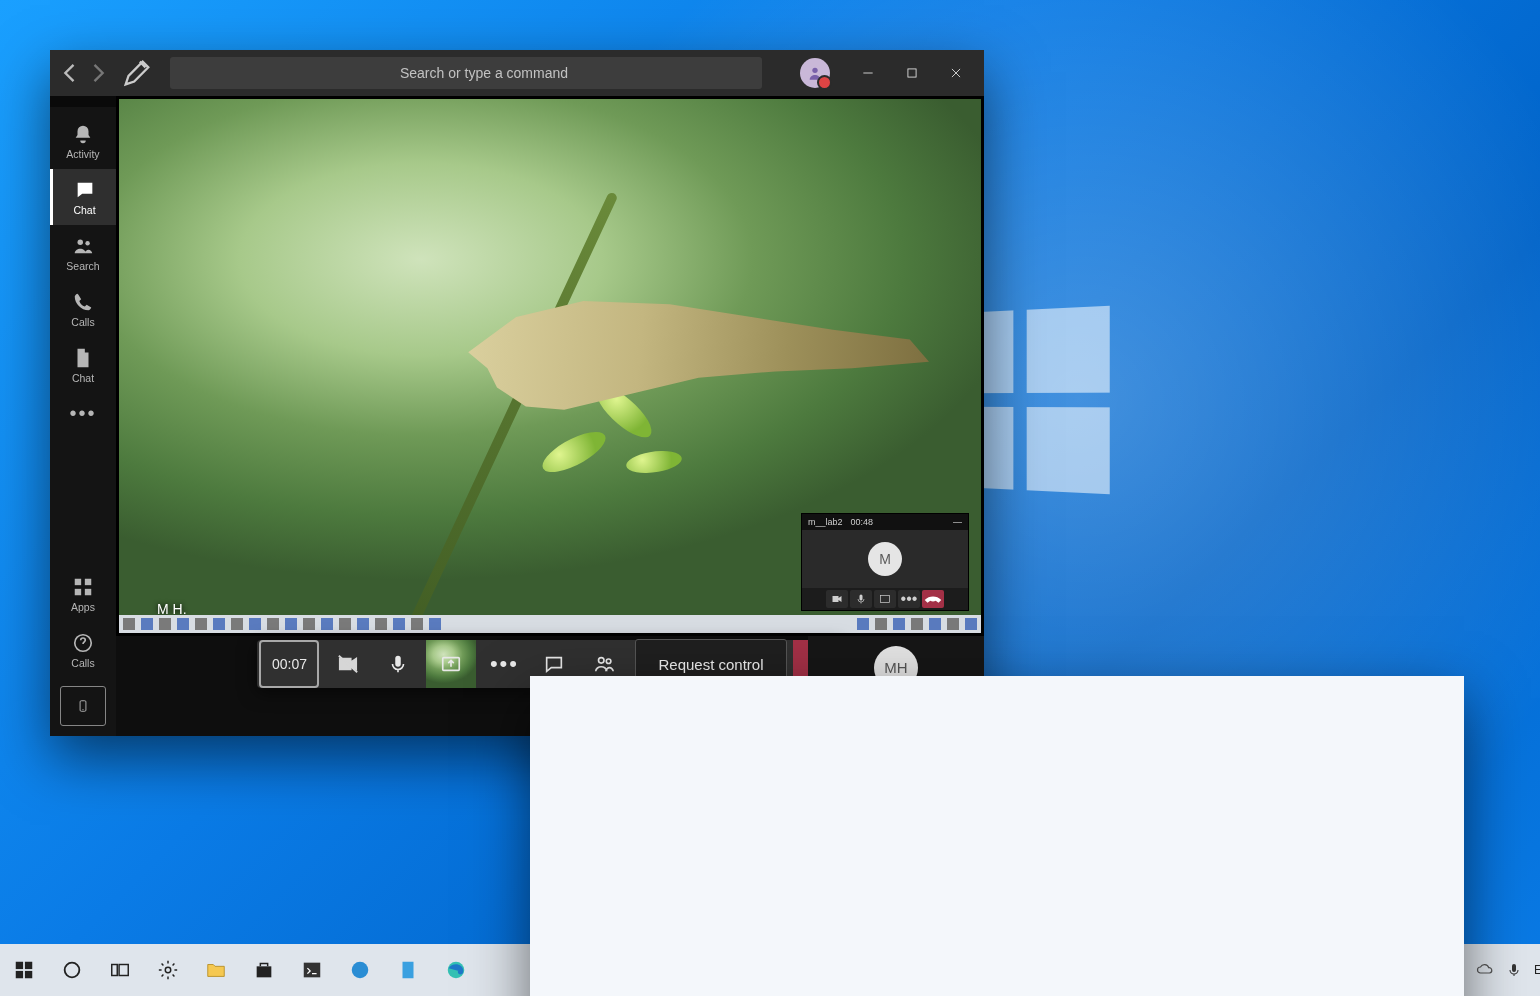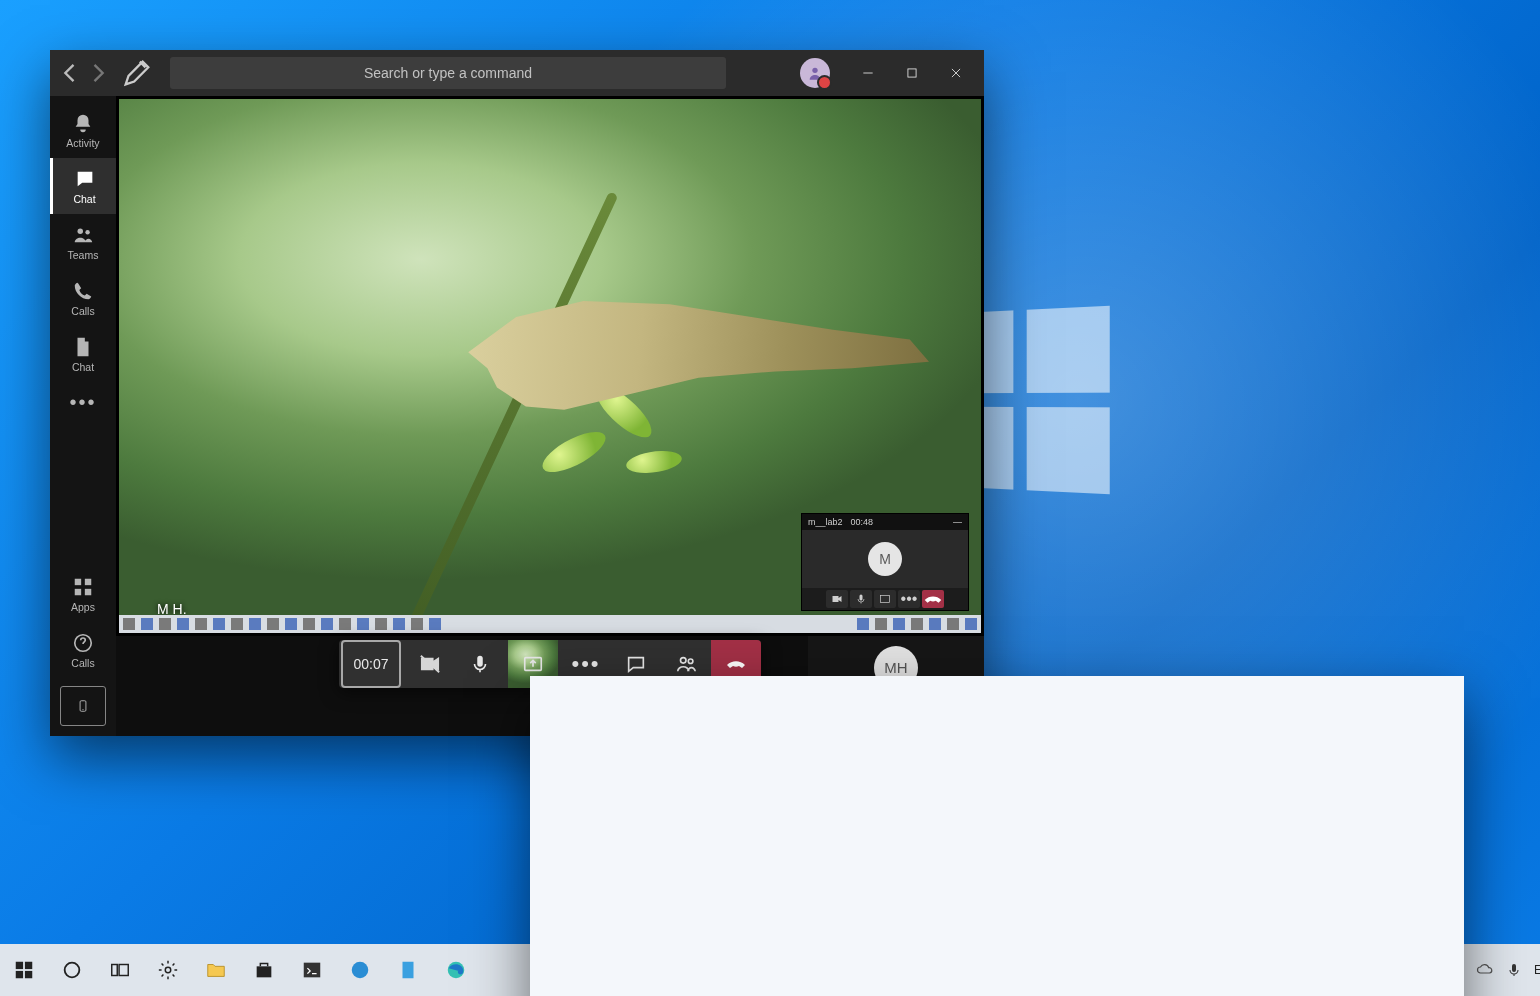--- a/index.html
+++ b/index.html
@@ -17,29 +17,29 @@
 .tb-btn svg,.tb-btn .glyph{width:22px;height:22px;}
 .tb-btn.teams{border-bottom:3px solid #2f7bd8;background:#f4f7fb;position:relative;}
 .taskbar .right>div{padding:0 6px;height:52px;display:flex;align-items:center;justify-content:center;}
 .lang{font-size:12px;}
 
 
 .teams{position:absolute;left:50px;top:50px;width:934px;height:686px;background:#0a0a0a;box-shadow:0 22px 55px rgba(0,0,0,.55);display:flex;flex-direction:column;}
 .titlebar{height:46px;background:#2b2b2b;display:flex;align-items:center;padding:0 6px;flex:none;}
 .nav-arrow{width:28px;height:28px;display:flex;align-items:center;justify-content:center;color:#bbb;}
 .compose{width:34px;height:34px;margin:0 8px;display:flex;align-items:center;justify-content:center;color:#ccc;}
-.search{flex:none;width:556px;height:32px;margin-left:8px;background:#3d3d3d;border-radius:3px;display:flex;align-items:center;justify-content:center;color:#c2c2c2;font-size:14px;}
+.search{flex:none;width:556px;height:32px;margin-left:8px;background:#3d3d3d;border-radius:3px;display:flex;align-items:center;justify-content:center;color:#c2c2c2;font-size:14px;padding-left:36px;}
 .tspacer{flex:1;}
 .avatar{width:30px;height:30px;border-radius:50%;background:#c9b8d8;position:relative;margin-right:16px;display:flex;align-items:center;justify-content:center;}
 .avatar svg{width:16px;height:16px;fill:#7961aa;}
 .avatar .presence{position:absolute;right:-2px;bottom:-2px;width:11px;height:11px;border-radius:50%;background:#d44;border:2px solid #2b2b2b;}
 .win-ctrl{width:44px;height:46px;display:flex;align-items:center;justify-content:center;color:#eee;}
 
 .body{flex:1;display:flex;min-height:0;}
-.rail{width:66px;background:#141414;display:flex;flex-direction:column;align-items:center;padding-top:6px;flex:none;}
+.rail{width:66px;background:#141414;display:flex;flex-direction:column;align-items:center;padding-top:6px;flex:none;margin-top:11px;}
 .rail-item{width:66px;height:56px;display:flex;flex-direction:column;align-items:center;justify-content:center;color:#b6b6b6;font-size:10.5px;gap:3px;}
 .rail-item.active{background:#2f2f2f;color:#fff;border-left:3px solid #fff;box-sizing:border-box;}
 .rail-item svg{width:22px;height:22px;fill:currentColor;}
 .rail-spacer{flex:1;}
 .rail-more{width:66px;height:40px;display:flex;align-items:center;justify-content:center;color:#b6b6b6;font-size:20px;letter-spacing:2px;}
 .rail-mobile{width:44px;height:38px;border:1.5px solid #868686;border-radius:3px;margin:8px auto 10px;display:flex;align-items:center;justify-content:center;color:#b6b6b6;}
 
 .stage{flex:1;display:flex;flex-direction:column;background:#000;position:relative;}
 .share{flex:1;margin:3px;background:
   radial-gradient(ellipse 70% 60% at 35% 30%,#cfe3bb 0%,#a7c98a 30%,#6f9a57 55%,#4d7a3e 80%,#3a5d30 100%);
@@ -159,21 +159,21 @@
             <path d="M4 4h16v12H9l-5 4V4z"></path>
           </svg>
         <span>Chat</span>
       </div>
       <div class="rail-item">
         <svg viewBox="0 0 24 24">
             <circle cx="9" cy="8" r="3"></circle>
             <circle cx="17" cy="9" r="2.4"></circle>
             <path d="M3 20c0-3 3-5 6-5s6 2 6 5M14 20c0-2 2-4 4-4s4 2 4 4"></path>
           </svg>
-        <span>Teams</span>
+        <span>Search</span>
       </div>
       <div class="rail-item">
         <svg viewBox="0 0 24 24">
             <path d="M6 3c-1 0-3 2-3 3 0 8 7 15 15 15 1 0 3-2 3-3l-5-3-2 2c-3-1-5-3-6-6l2-2-3-5z"></path>
           </svg>
         <span>Calls</span>
       </div>
       <div class="rail-item">
         <svg viewBox="0 0 24 24">
             <path d="M6 2h8l4 4v16H6zM14 2v4h4"></path>
@@ -308,20 +308,21 @@
                 <path d="M4 5h16v11H9l-5 4z"></path>
               </svg>
           </div>
           <div class="cb">
             <svg viewBox="0 0 24 24">
                 <circle cx="9" cy="8" r="3"></circle>
                 <circle cx="17" cy="9" r="2.5"></circle>
                 <path d="M3 20c0-3 3-5 6-5s6 2 6 5M14 20c0-2 2-4 4-4s4 2 4 4"></path>
               </svg>
           </div>
+          <div class="req">Request control</div>
           <div class="hang">
             <svg viewBox="0 0 24 24">
                 <path d="M3 13c5-5 13-5 18 0l-3 3-3-2c-2 1-4 1-6 0l-3 2z"></path>
               </svg>
           </div>
         </div>
 
         <div class="participant">
           <div class="pa">MH</div>
           <div class="pn">M H.</div>

